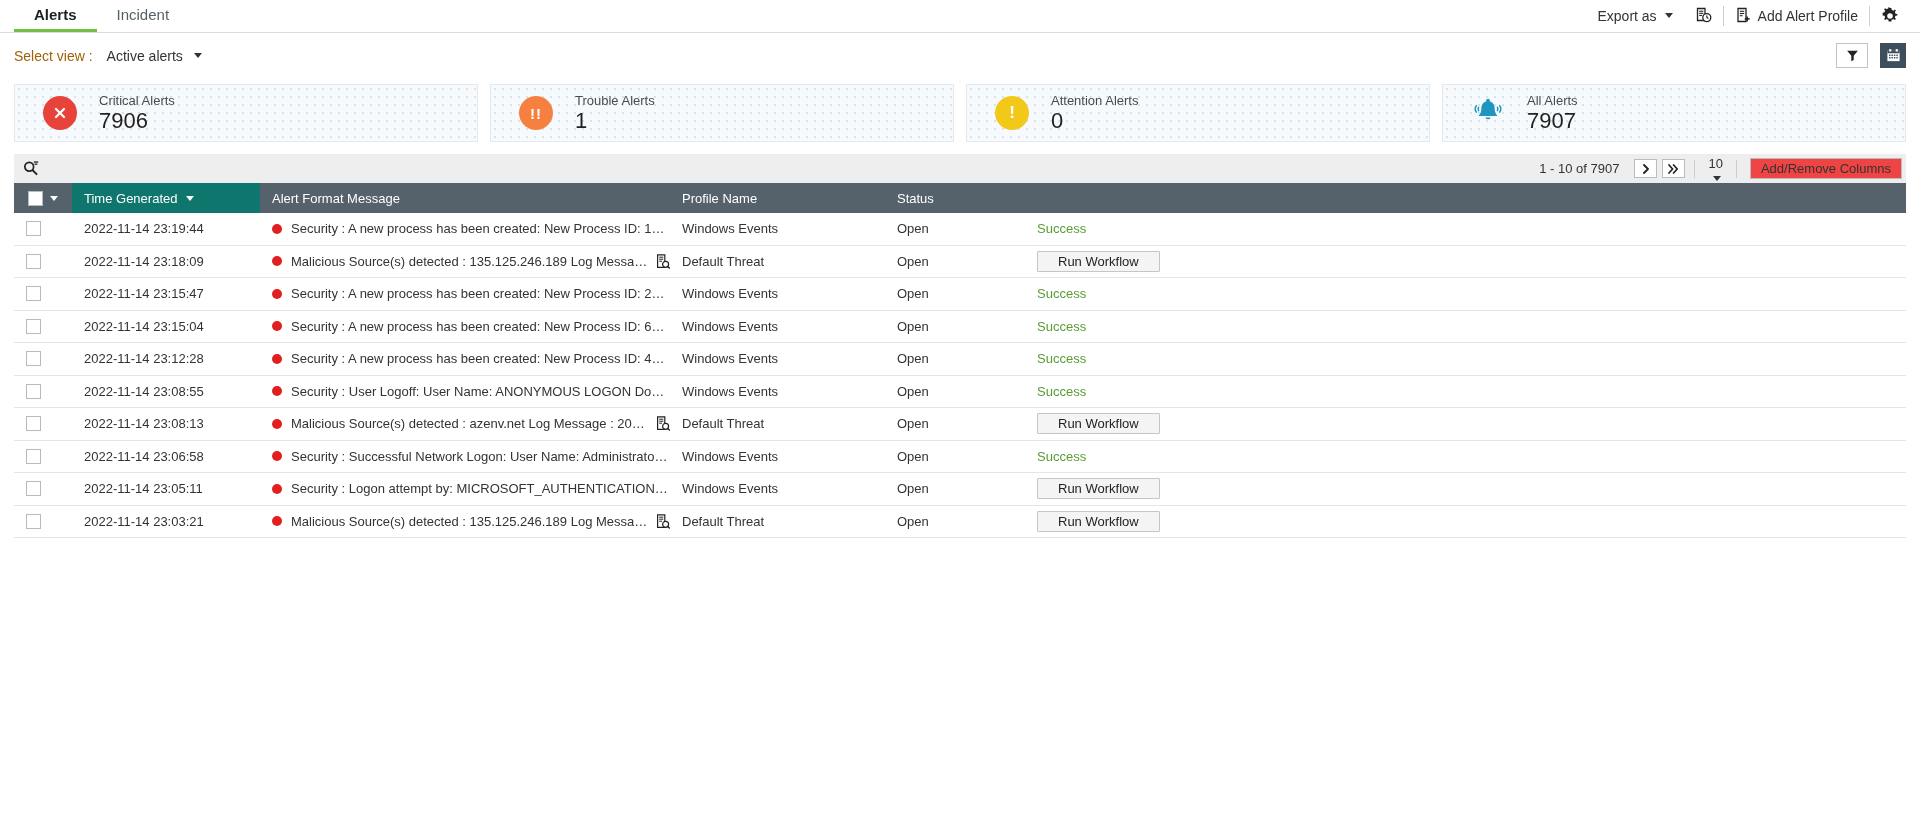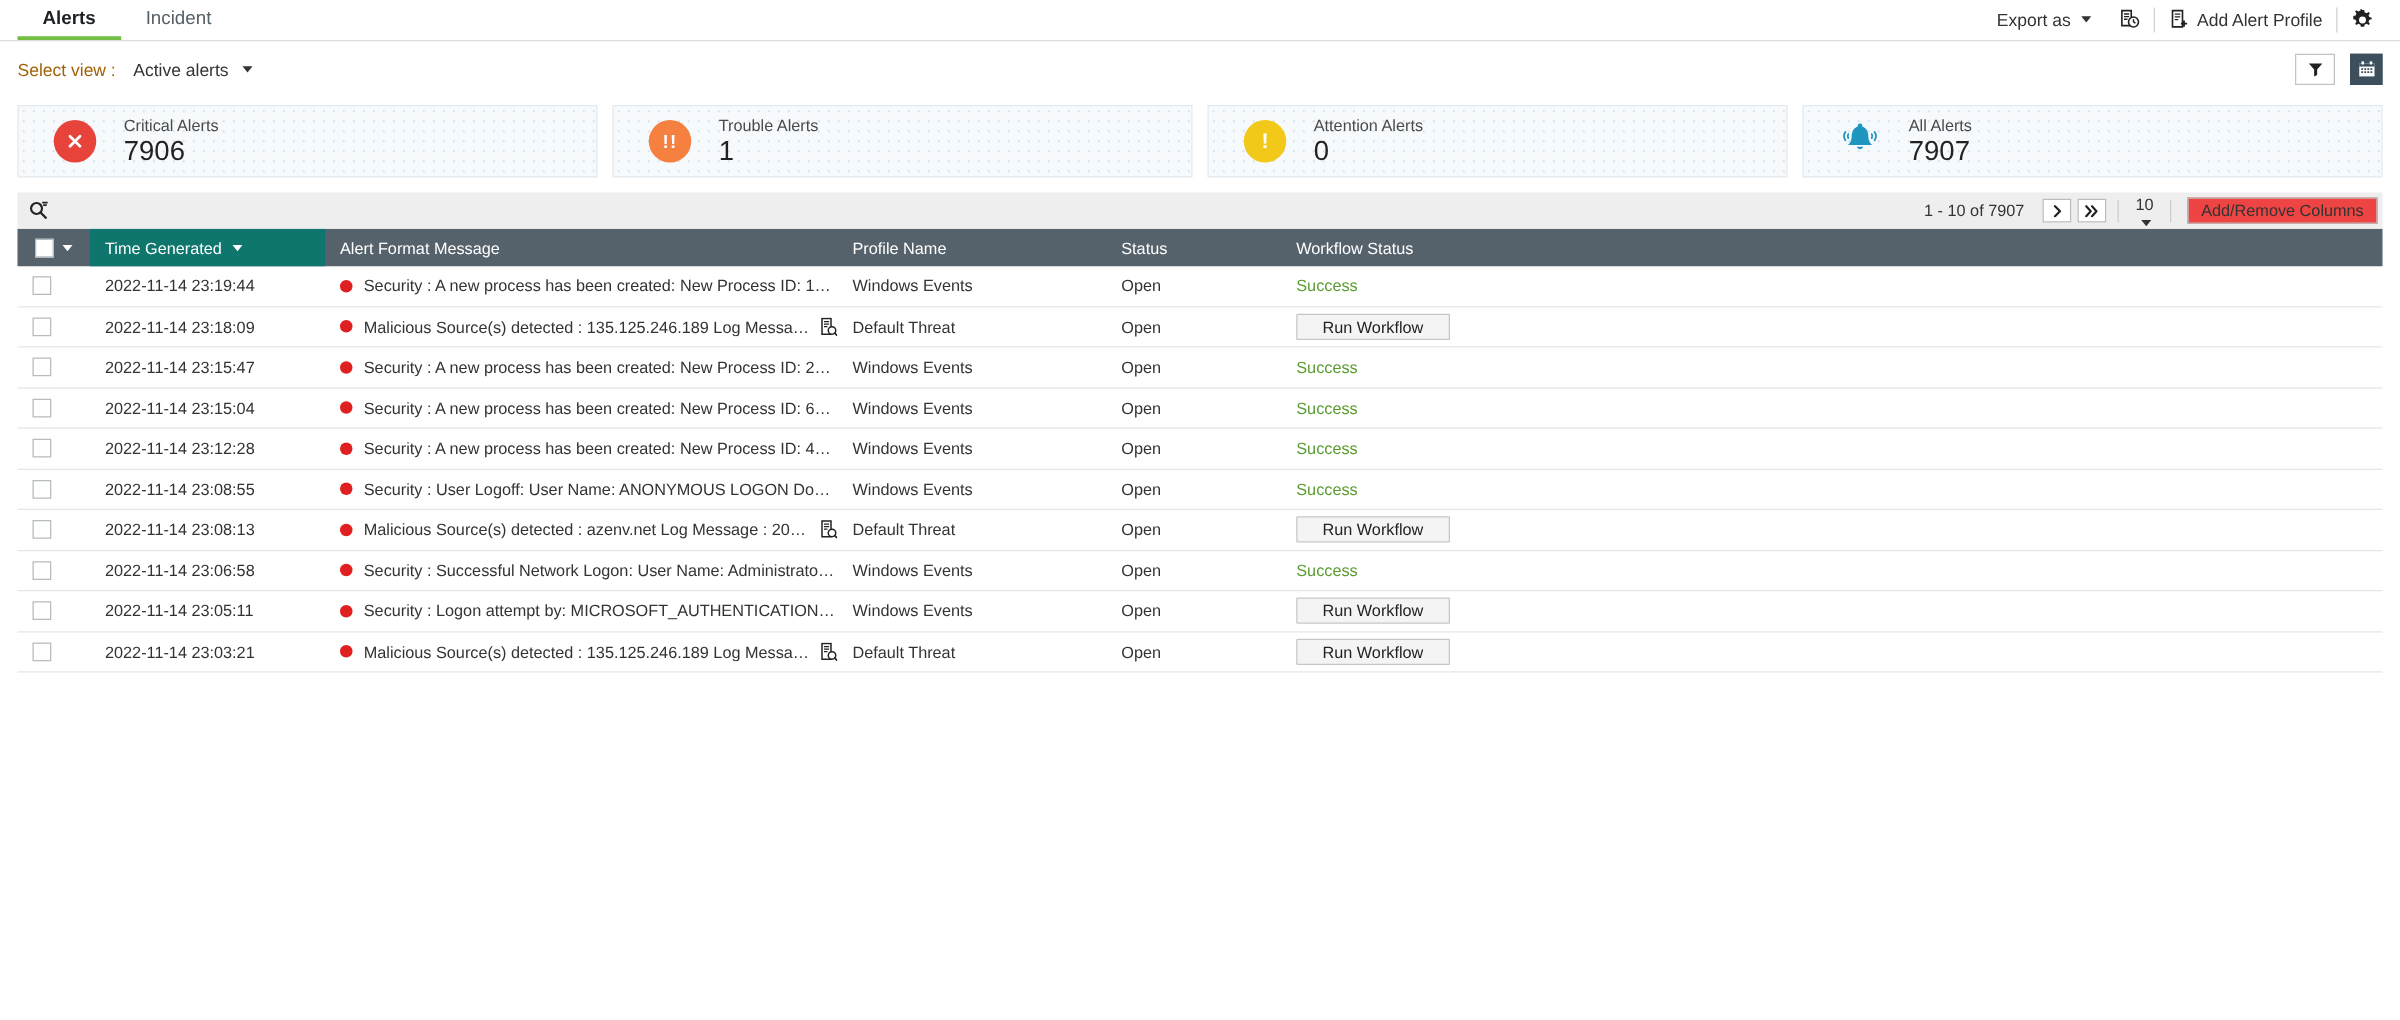--- a/index.html
+++ b/index.html
@@ -448,23 +448,20 @@
     </div>
     <div class="th c-msg">
       <span>Alert Format Message</span>
     </div>
     <div class="th c-prof">
       <span>Profile Name</span>
     </div>
     <div class="th c-stat">
       <span>Status</span>
     </div>
-    <div class="th c-wf">
-      <span>Workflow Status</span>
-    </div>
   </div>
   <div id="tbody">
       <div class="trow">
         <div class="td c-check">
           <div class="row-cb"></div>
         </div>
         <div class="td c-time">2022-11-14 23:19:44</div>
         <div class="td c-msg">
           <span class="sev-dot" style="background:#e02020"></span>
           <span class="msg-text">Security : A new process has been created: New Process ID: 1940 Im...</span>

